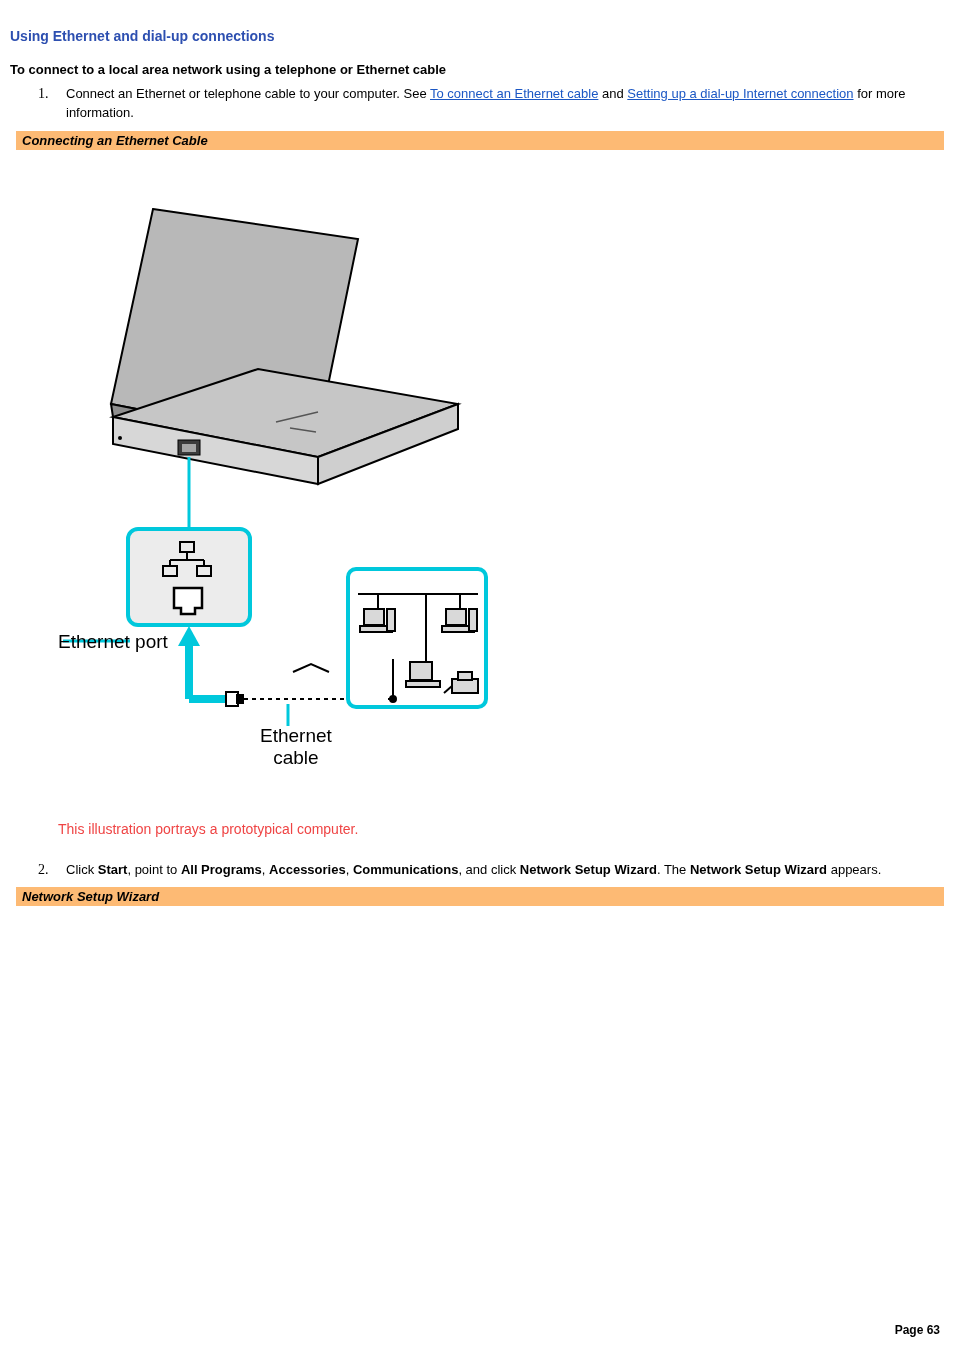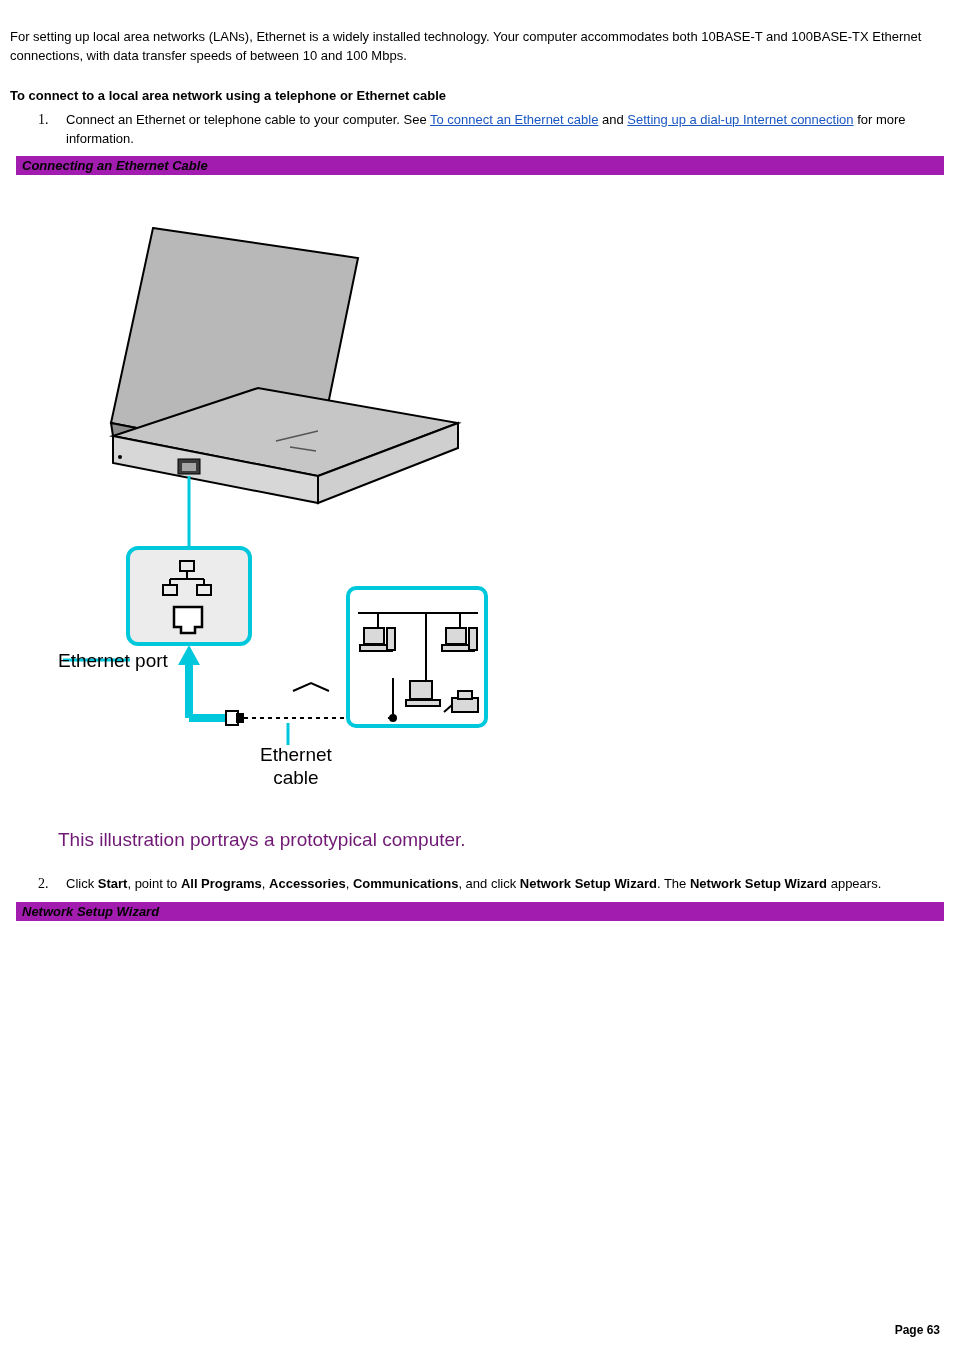--- a/index.html
+++ b/index.html
@@ -6,37 +6,37 @@
   html, body { width: 954px; font-family: Verdana, Geneva, sans-serif; font-size: 13px; color: #000; background: #fff; }
   .page { padding: 28px 10px 10px 10px; position: relative; min-height: 1351px; }
   .h1 { color: #2d4fb0; font-weight: bold; font-size: 14px; margin-bottom: 18px; }
   .para { line-height: 1.45; margin-bottom: 22px; }
   .h2 { font-weight: bold; font-size: 13px; margin-bottom: 8px; }
   ol { list-style: none; padding-left: 0; }
   li.step { display: flex; margin-bottom: 8px; }
   li.step .num { width: 56px; flex: 0 0 56px; text-align: left; padding-left: 28px; font-family: "Times New Roman", serif; font-size: 14px; padding-top: 1px; }
   li.step .body { flex: 1; line-height: 1.45; }
   a.link { color: #1b57c4; text-decoration: underline; cursor: pointer; }
-  .caption-bar { background: #a21caf; padding: 2px 6px; font-style: italic; font-weight: bold; font-size: 13px; margin: 6px 0 4px 0; border-left: 6px solid #fff; }
+  .caption-bar { background: #fdba74; padding: 2px 6px; font-style: italic; font-weight: bold; font-size: 13px; margin: 6px 0 10px 0; border-left: 6px solid #fff; }
   .figure-wrap { padding: 14px 0 24px 48px; }
-  .illus-note { font-family: Arial, sans-serif; font-size: 19px; line-height: 1.35; color: #701a75; padding-left: 48px; margin: 10px 0 22px 0; }
+  .illus-note { font-family: Arial, sans-serif; font-size: 14px; line-height: 1.35; color: #ef4444; padding-left: 48px; margin: 22px 0 22px 0; }
   .footer { position: absolute; bottom: 14px; right: 14px; font-weight: bold; font-size: 12px; margin-top: 44px; }
 
   
   .fig { width: 430px; height: 600px; position: relative; }
   .fig svg { width: 100%; height: 100%; }
   .lbl { position: absolute; font-family: Arial, sans-serif; font-size: 19px; color: #000; line-height: 1.2; }
 </style>
 </head>
 <body>
 
 <div class="page">
 
+  <div class="h1">Using Ethernet and dial-up connections</div>
 
-  <p class="para">For setting up local area networks (LANs), Ethernet is a widely installed technology. Your computer accommodates both 10BASE-T and 100BASE-TX Ethernet connections, with data transfer speeds of between 10 and 100 Mbps.</p>
 
   <div class="h2">To connect to a local area network using a telephone or Ethernet cable</div>
 
   <ol>
     <li class="step">
       <div class="num">1.</div>
       <div class="body">
         <span>Connect an Ethernet or telephone cable to your computer. See </span><a class="link">To connect an Ethernet cable</a><span> and </span><a class="link">Setting up a dial-up Internet connection</a><span> for more information.</span>
       </div>
     </li>

